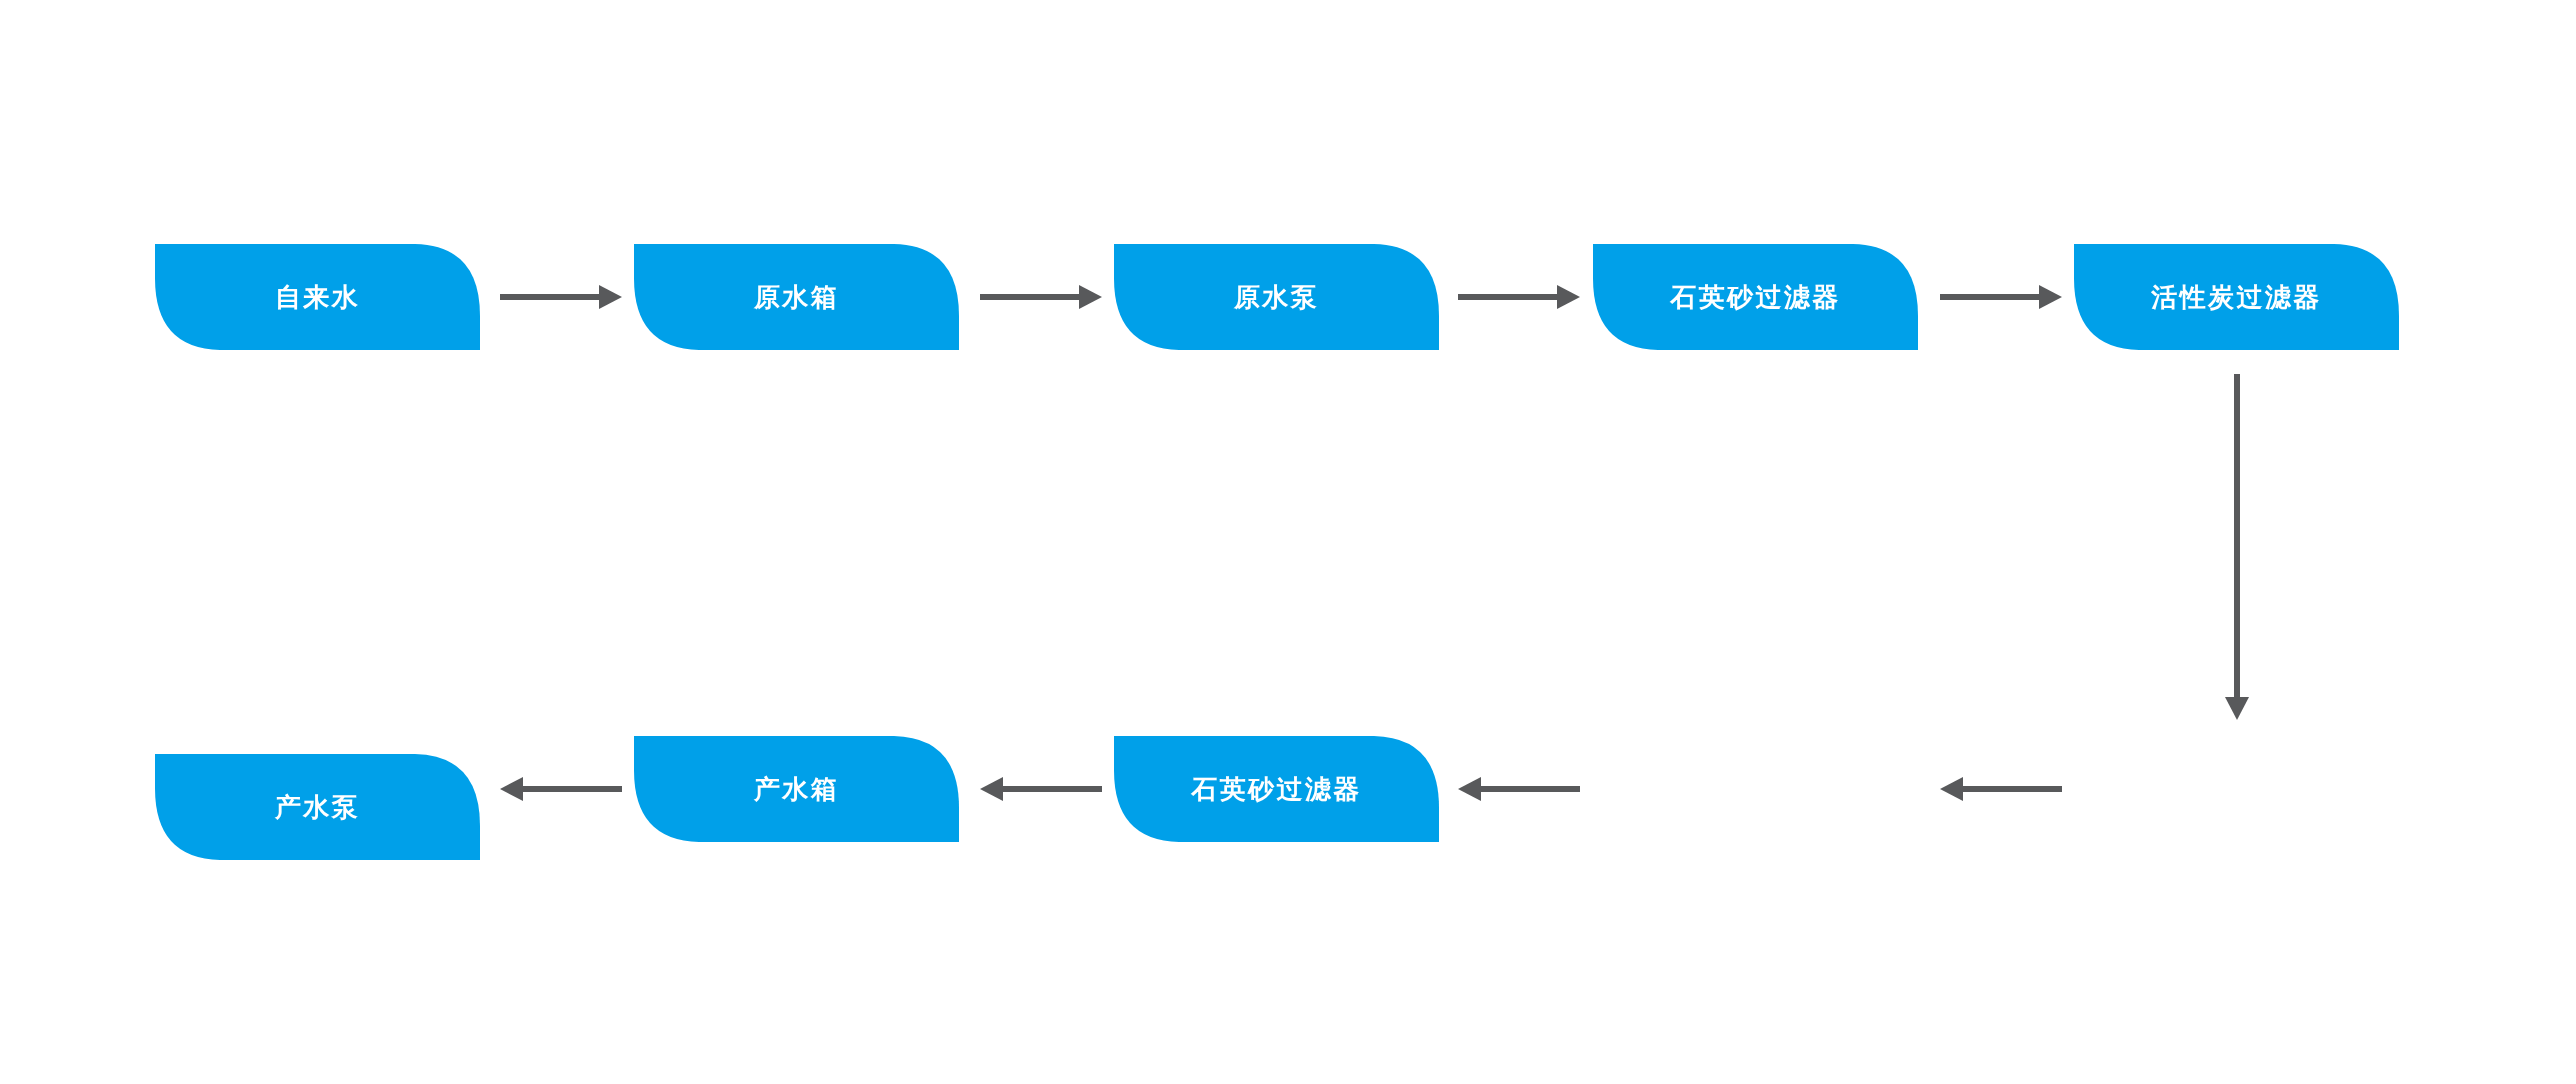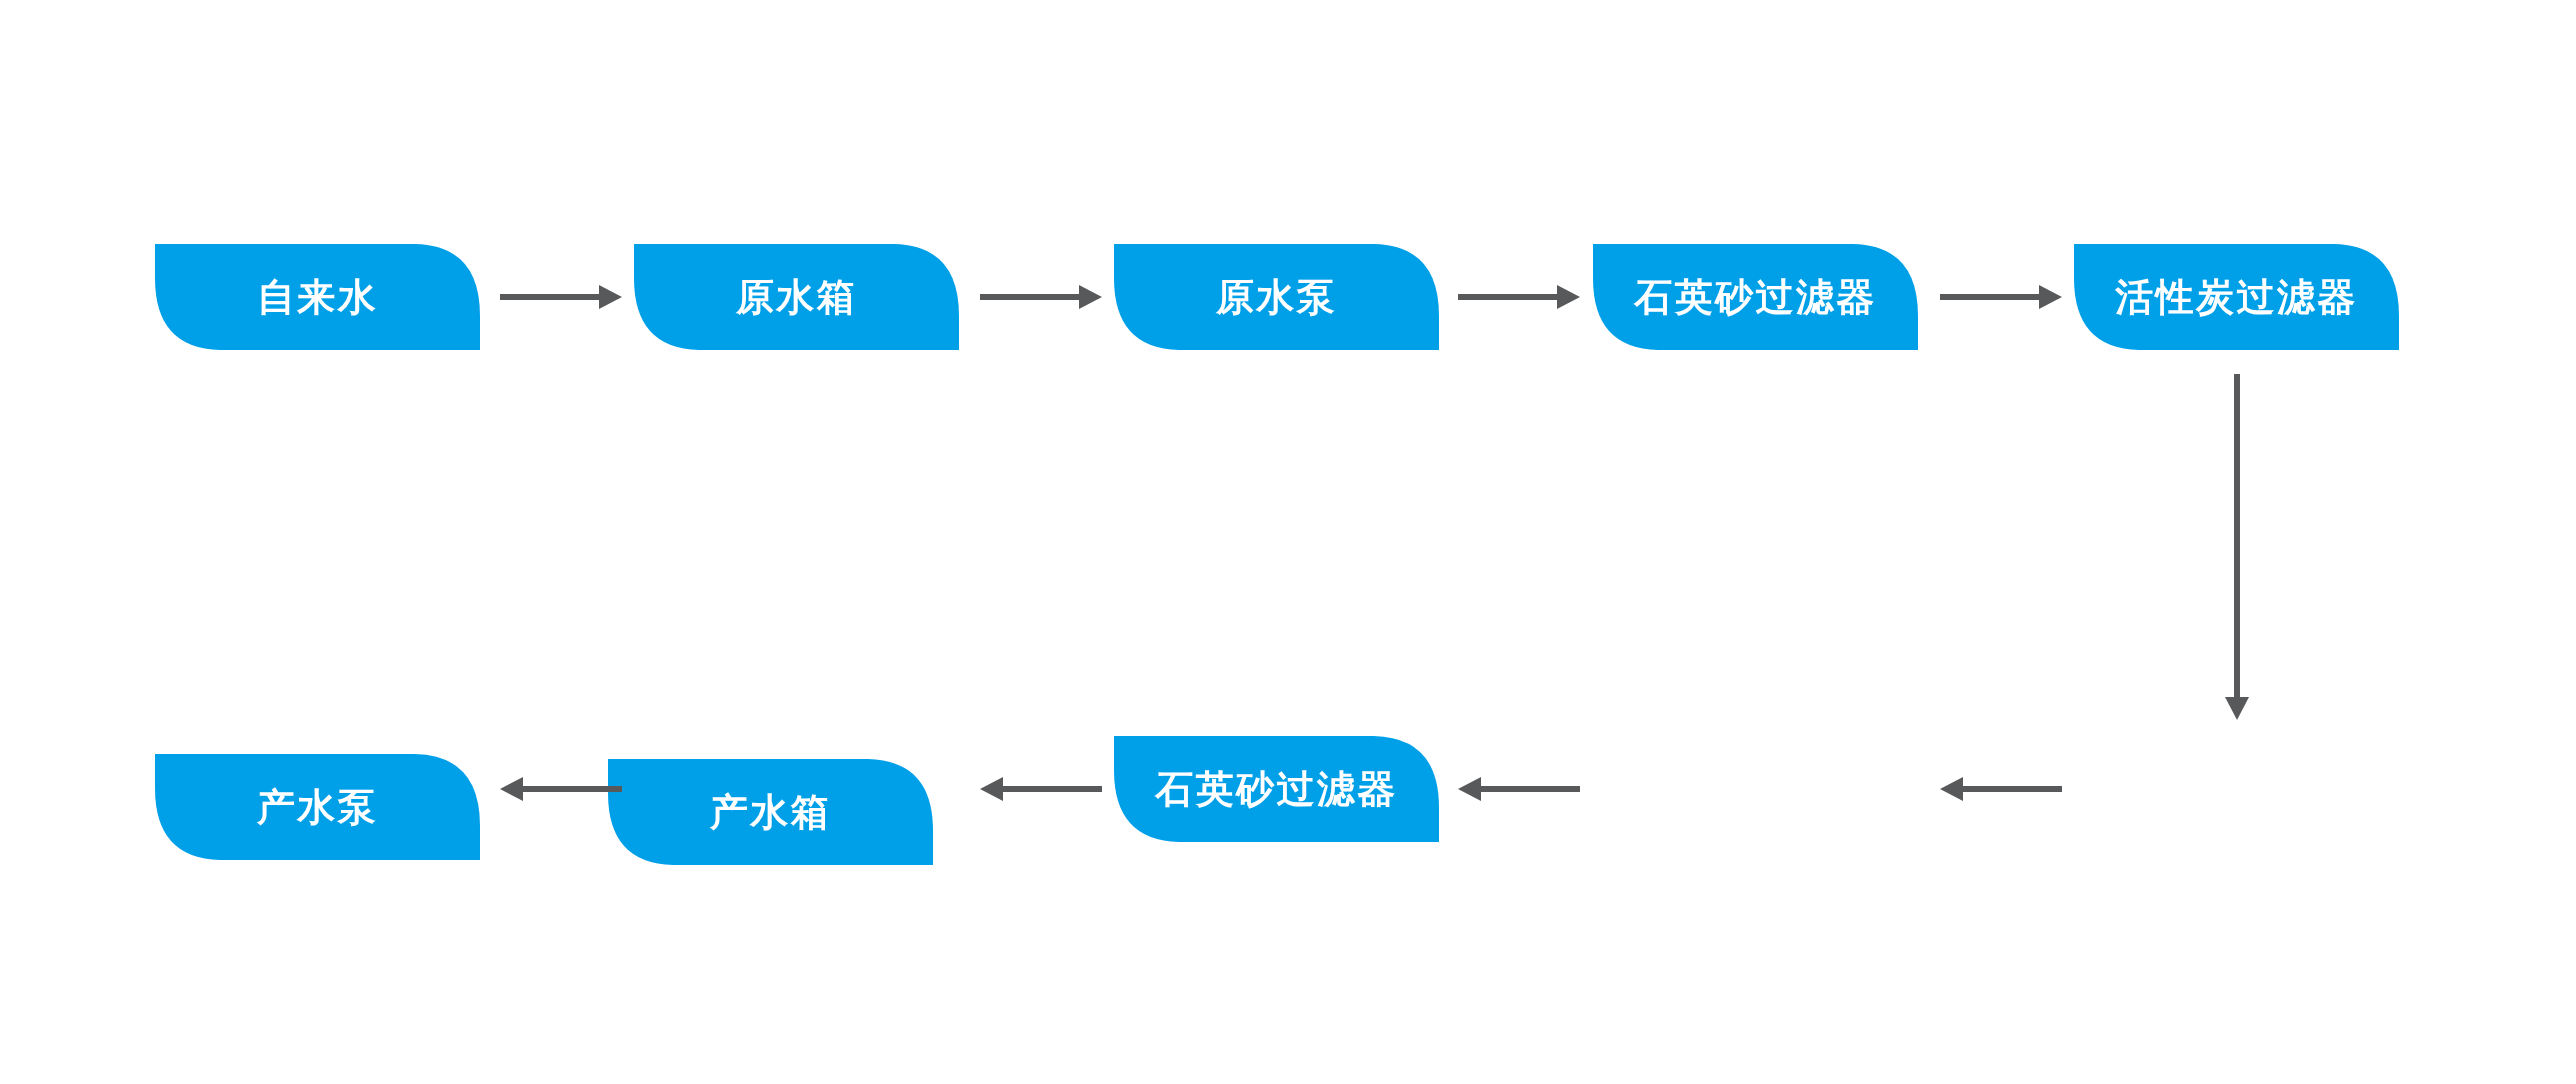--- a/index.html
+++ b/index.html
@@ -10,33 +10,33 @@
     background:#ffffff;
     font-family:"DejaVu Sans","Liberation Sans",sans-serif;
     overflow:hidden;
   }
   
   .node{position:absolute;width:325px;height:106px;}
   .node .shape{position:absolute;left:0;top:0;width:100%;height:100%;display:block;}
   .node .label{
     position:absolute;inset:0;
     display:flex;align-items:center;justify-content:center;
-    color:#ffffff;font-size:38px;font-weight:bold;letter-spacing:2.4px;
+    color:#ffffff;font-size:26px;font-weight:bold;letter-spacing:2.4px;
     white-space:nowrap;
   }
   
   .n1{left:155px;top:244px;}
   .n2{left:634px;top:244px;}
   .n3{left:1114px;top:244px;}
   .n4{left:1593px;top:244px;}
   .n5{left:2074px;top:244px;text-align:right;}
   .n6{left:2074px;top:736px;}
   .n7{left:1593px;top:736px;}
   .n8{left:1114px;top:736px;}
-  .n9{left:608px;top:736px;margin-top:23px;}
+  .n9{left:634px;top:736px;}
   .n10{left:155px;top:754px;}
   
   .arrow{position:absolute;display:flex;align-items:center;}
   .arrow .line{flex:1;height:6.5px;background:#58595B;}
   .arrow .head-right{
     width:0;height:0;
     border-top:12.2px solid transparent;border-bottom:12.2px solid transparent;
     border-left:23px solid #58595B;
   }
   .arrow .head-left{

